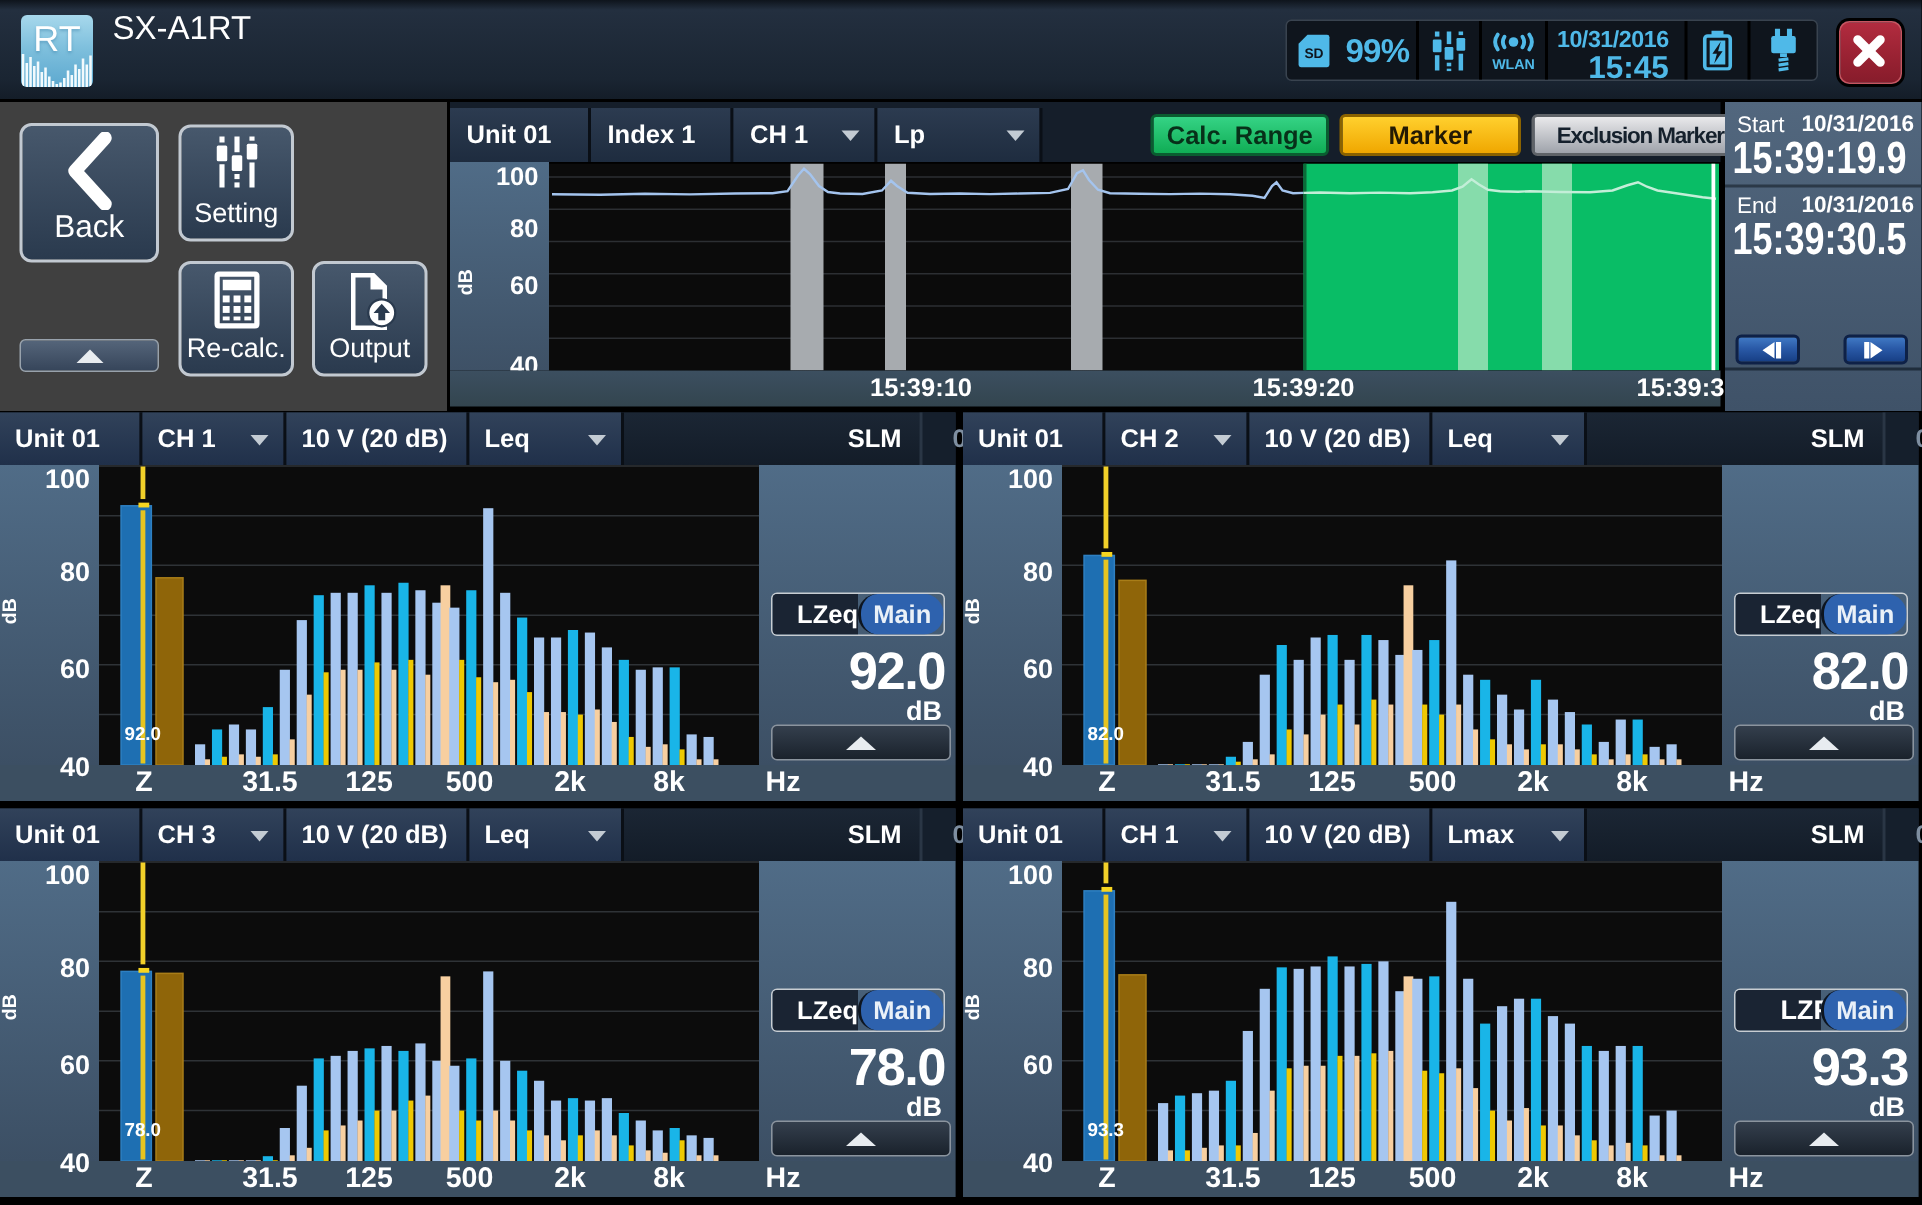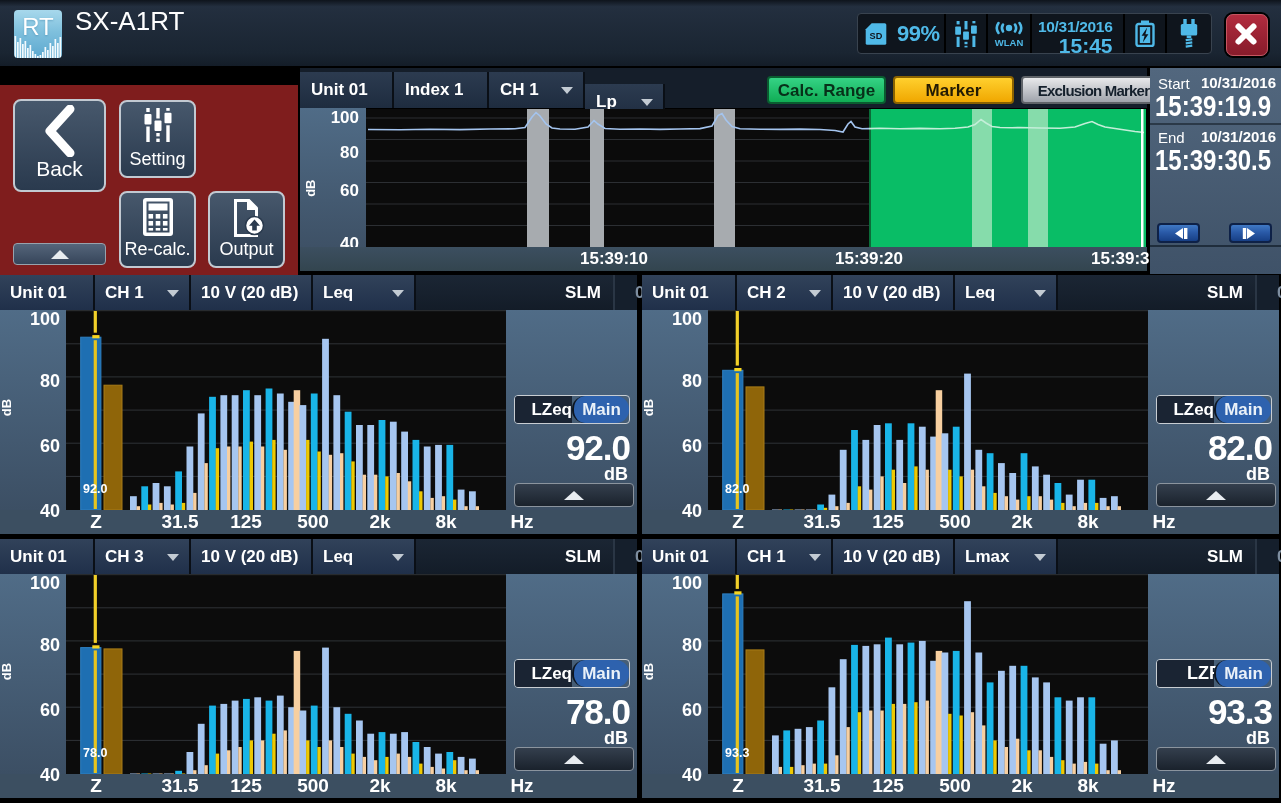--- a/index.html
+++ b/index.html
@@ -1,28 +1,28 @@
 <!DOCTYPE html>
 <html><head><meta charset="utf-8"><style>
 *{margin:0;padding:0;box-sizing:border-box;}
 html,body{width:1281px;height:803px;background:#000;font-family:"Liberation Sans",sans-serif;overflow:hidden;}
 #page{position:absolute;left:0;top:0;width:1281px;height:803px;background:#000;}
 
 #topbar{position:absolute;left:0;top:0;width:1281px;height:66px;background:linear-gradient(#0e141c 0%,#232f3f 10%,#1a2532 80%,#141d28 100%);}
 #rtlogo{position:absolute;left:14px;top:10px;width:48px;height:48px;border-radius:4px;background:linear-gradient(#a7d8ec 0%,#7fc0dd 45%,#5ca8cf 100%);overflow:hidden;}
 #rtlogo .rt{position:absolute;left:0;top:3px;width:100%;text-align:center;color:#fff;font-size:24px;font-weight:normal;text-shadow:0 1px 2px rgba(60,130,170,.5);}
-#ttl{position:absolute;left:75px;top:6px;color:#fff;font-size:26px;}
+#ttl{position:absolute;left:75px;top:6px;color:#fff;font-size:22px;}
 #sub{position:absolute;left:75px;top:33px;color:#fff;font-size:20px;}
 #statgrp{position:absolute;left:857px;top:13px;width:355px;height:41px;background:#0f151d;border:1px solid #39434f;border-radius:4px;display:flex;}
 .scell{position:relative;height:100%;border-right:2px solid #000;display:flex;align-items:center;justify-content:center;color:#4fb9e8;}
 .scell:last-child{border-right:none;}
 #closebtn{position:absolute;left:1226px;top:14px;width:42px;height:42px;border-radius:7px;background:linear-gradient(#b22c3f 0%,#9a2233 55%,#871c2b 100%);border:1.5px solid #c65560;box-shadow:0 0 0 2px #000;}
 
 #ctrl{position:absolute;left:0;top:68px;width:1281px;height:206px;background:#000;}
-#leftbar{position:absolute;left:0;top:17px;width:298px;height:206px;background:#7f1d1d;}
+#leftbar{position:absolute;left:0;top:0;width:298px;height:206px;background:#404040;}
 .cbtn{position:absolute;border:2px solid #c2c9d1;border-radius:8px;background:linear-gradient(#47586c,#2a3a4e);color:#fff;text-align:center;}
 .cbtn .lbl{position:absolute;left:0;bottom:6px;width:100%;font-size:18px;}
 #backbtn .lbl{font-size:21px;bottom:9px;}
 #upbtn{position:absolute;left:13px;top:158px;width:93px;height:22px;border:1px solid #98a2ac;border-radius:4px;background:linear-gradient(#55657a,#36455a);}
 .tri-up{width:0;height:0;border-left:9px solid transparent;border-right:9px solid transparent;border-bottom:9px solid #e8ecf0;margin:auto;}
 #tlhead{position:absolute;left:300px;top:4px;height:36px;}
 .hcell{position:absolute;top:0;height:36px;background:linear-gradient(#2c3b50,#1e2c3f);border-right:2px solid #0a0f16;color:#fff;font-size:17px;font-weight:bold;line-height:36px;padding-left:11px;}
 .dda{position:absolute;right:10px;top:15px;width:0;height:0;border-left:6px solid transparent;border-right:6px solid transparent;border-top:7px solid #c3cbd3;}
 .mkbtn{position:absolute;top:8px;height:28px;border-radius:4px;font-size:17px;font-weight:bold;text-align:center;line-height:25px;white-space:nowrap;overflow:hidden;}
 #tlyaxis{position:absolute;left:300px;top:40px;width:66px;height:139px;background:linear-gradient(#506c87,#3e5166);}
@@ -204,21 +204,21 @@
 <div class="lbl">Output</div></div>
         <div id="upbtn" style="padding-top:6px;">
           <div class="tri-up"></div>
         </div>
       </div>
       <div style="position:absolute;left:300px;top:0;width:847px;height:40px;background:#151e2a;"></div>
       <div id="tlhead">
         <div class="hcell" style="left:0px;width:94px;">Unit 01</div>
         <div class="hcell" style="left:94px;width:95px;">Index 1</div>
         <div class="hcell" style="left:189px;width:96px;">CH 1<span class="dda"></span></div>
-        <div class="hcell" style="left:285px;width:80px;margin-top:12px;">Lp<span class="dda"></span></div>
+        <div class="hcell" style="left:285px;width:110px;">Lp<span class="dda"></span></div>
       </div>
       <div class="mkbtn" style="left:767px;width:119px;background:linear-gradient(#35d385,#10ad55);border:2px solid #0a5c30;color:#073019;">Calc. Range</div>
       <div class="mkbtn" style="left:893px;width:121px;background:linear-gradient(#ffd02e,#f0a700);border:2px solid #8a6200;color:#231a03;">Marker</div>
       <div class="mkbtn" style="left:1021px;width:145px;background:linear-gradient(#e9e9eb,#9fa3ab);border:2px solid #5f6368;color:#15202c;font-size:15px;letter-spacing:-0.8px;">Exclusion Marker</div>
       <div id="tlyaxis">
         <div class="tylab" style="top:0px;">100</div>
         <div class="tylab" style="top:35px;">80</div>
         <div class="tylab" style="top:73px;">60</div>
         <div class="tylab" style="top:126px;">40</div>
         <div class="tylab" style="top:76px;right:44px;font-size:13px;transform:rotate(-90deg);width:24px;">dB</div>

